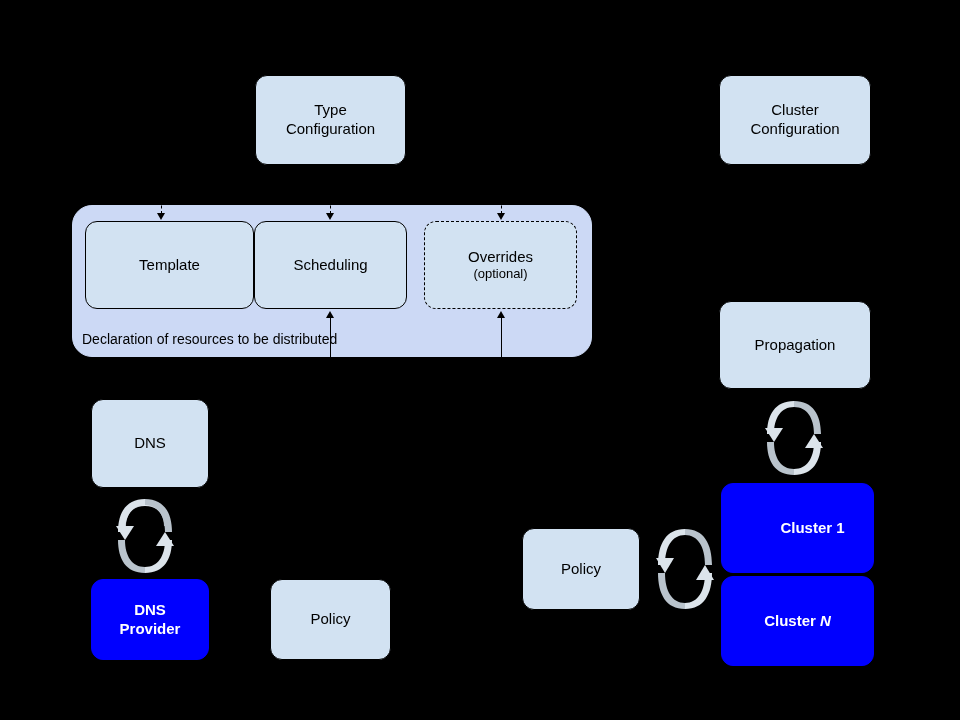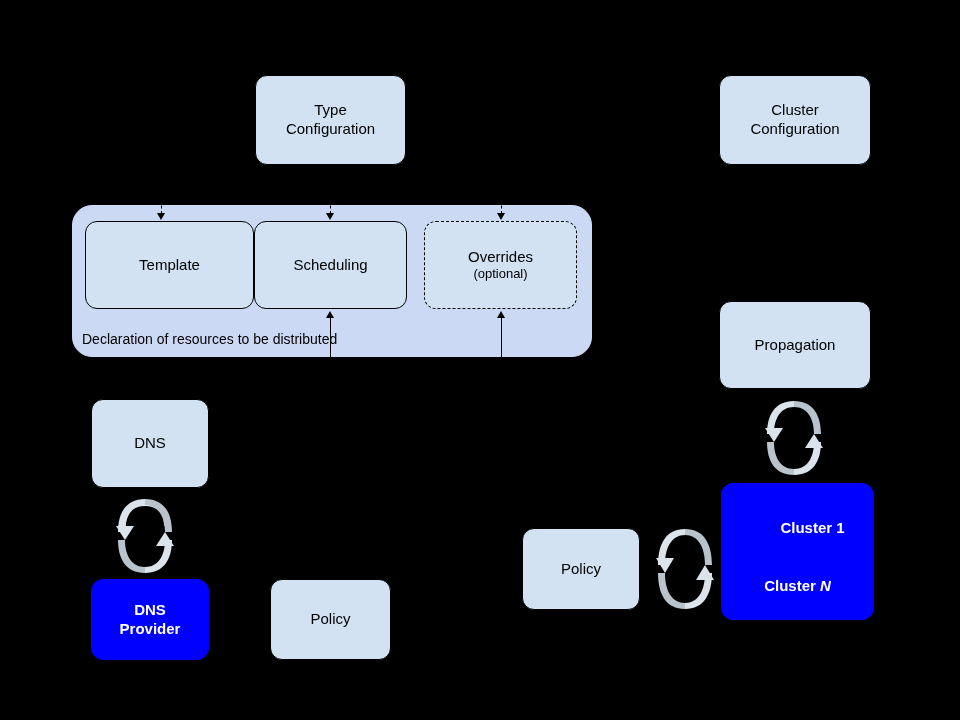--- a/index.html
+++ b/index.html
@@ -209,21 +209,21 @@
       <path d="M33 77 C14 77 6 63 6 44 L13 44 C13 60 20 71 33 71 Z" fill="#b9c3cc"></path>
       <path d="M33 77 C52 77 60 63 60 44 L53 44 C53 60 46 71 33 71 Z" fill="#dce4eb"></path>
       <polygon points="44,50 62,50 53,36" fill="#dce4eb"></polygon>
     </svg>
   </div>
 
   <div class="node blue" style="left:697px; top:483px; width:153px; height:90px;padding-left:36px;">
     <span class="label"><span>Cluster </span><span>1</span></span>
   </div>
 
-  <div class="node blue" style="left:697px; top:552px; width:153px; height:68px;">
+  <div class="node blue" style="left:697px; top:576px; width:153px; height:90px;">
     <span class="label"><span>Cluster </span><span class="ital">N</span></span>
   </div>
 
   <div class="node" style="left:498px; top:528px; width:118px; height:82px;">
     <span class="label">Policy</span>
   </div>
 
   <div class="sync-icon" style="left:628px; top:526px; width:66px; height:86px;">
     <svg width="66" height="86" viewBox="0 0 66 86">
       <path d="M33 3 C52 3 60 18 60 39 L53 39 C53 21 46 9 33 9 Z" fill="#b9c3cc"></path>

